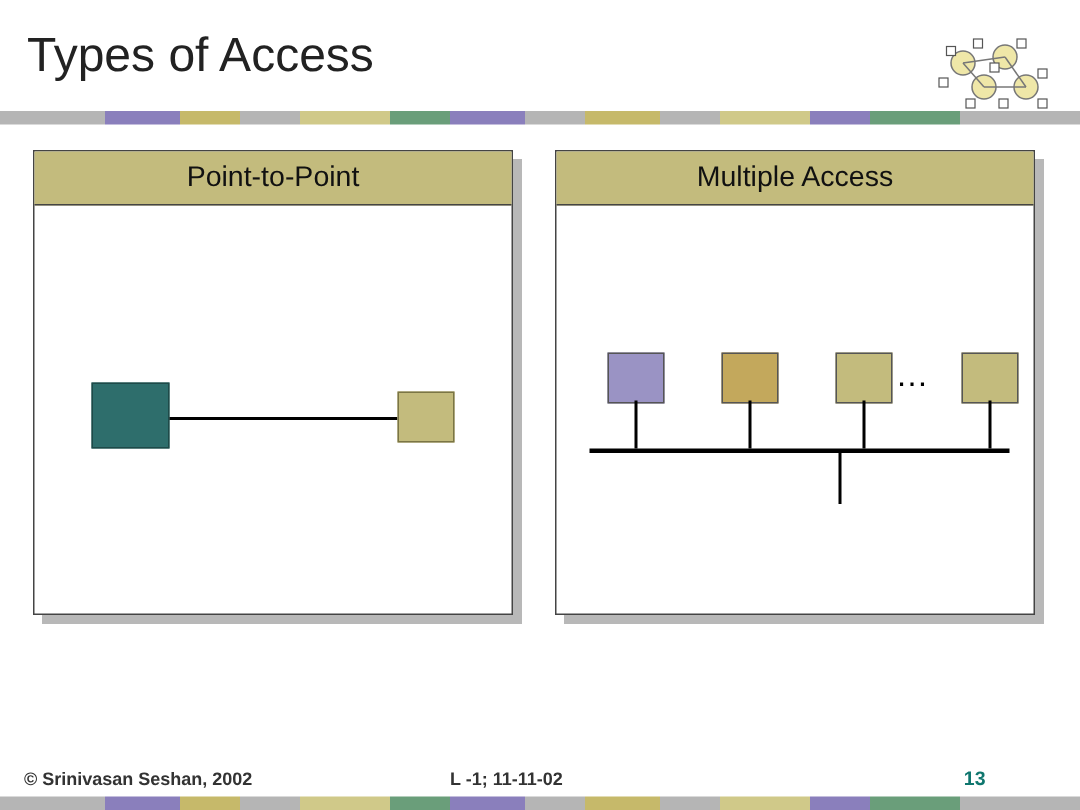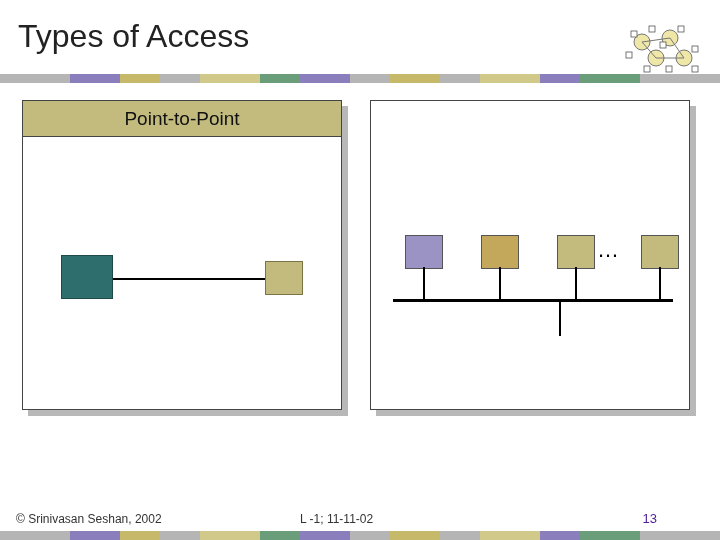--- a/index.html
+++ b/index.html
@@ -140,38 +140,39 @@
     left: 188px; top: 165px;
     width: 2px; height: 34px;
     background: #000;
   }
 
   .footer {
     position: absolute;
     left: 0; bottom: 0;
     width: 673px;
     height: 34px;
+    font-weight: bold;
   }
   .foot-left {
     position: absolute;
     left: 16px; bottom: 14px;
     font-size: 12px;
     color: #333;
   }
   .foot-mid {
     position: absolute;
     left: 300px; bottom: 14px;
     font-size: 12px;
     color: #333;
   }
   .foot-right {
     position: absolute;
     right: 16px; bottom: 14px;
     font-size: 13px;
-    color: #4c1d95;
+    color: #0f766e;
   }
   .foot-bar {
     position: absolute;
     left: 0; bottom: 0;
     width: 720px; height: 9px;
     display: flex;
   }
 </style>
 </head>
 <body>
@@ -227,20 +228,21 @@
       <div class="ptp-box1"></div>
       <div class="ptp-line"></div>
       <div class="ptp-box2"></div>
     </div>
   </div>
 </div>
 
 <div class="panel right">
   <div class="shadow"></div>
   <div class="face">
+    <div class="head">Multiple Access</div>
     <div class="ma-area">
       <div class="term t1"></div>
       <div class="term t2"></div>
       <div class="term t3"></div>
       <span class="dots">…</span>
       <div class="term t4"></div>
       <div class="drop d1"></div>
       <div class="drop d2"></div>
       <div class="drop d3"></div>
       <div class="drop d4"></div>

